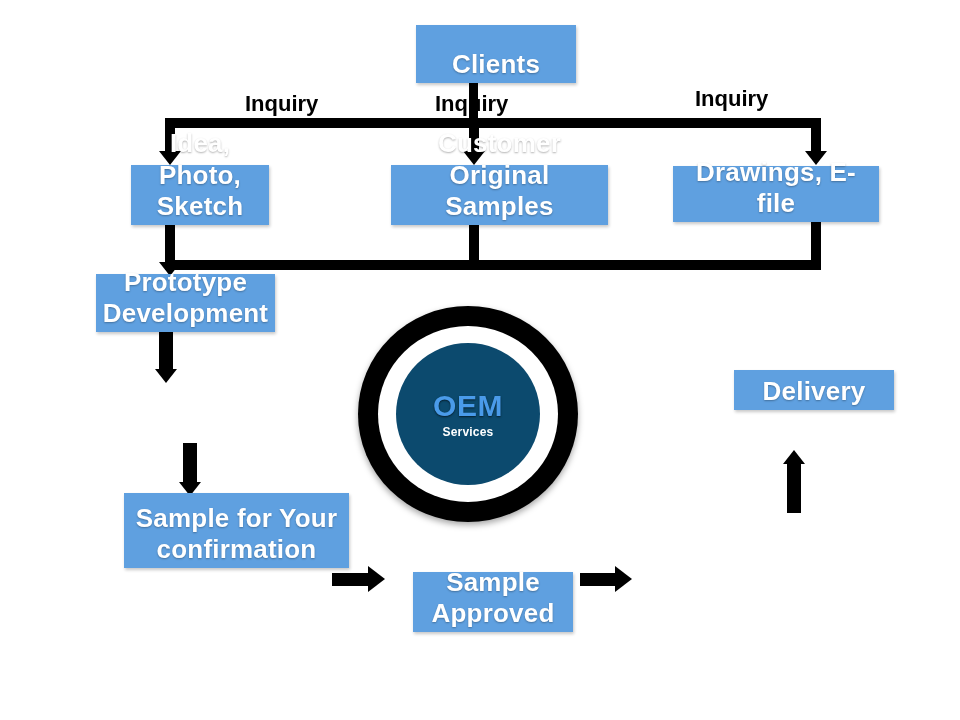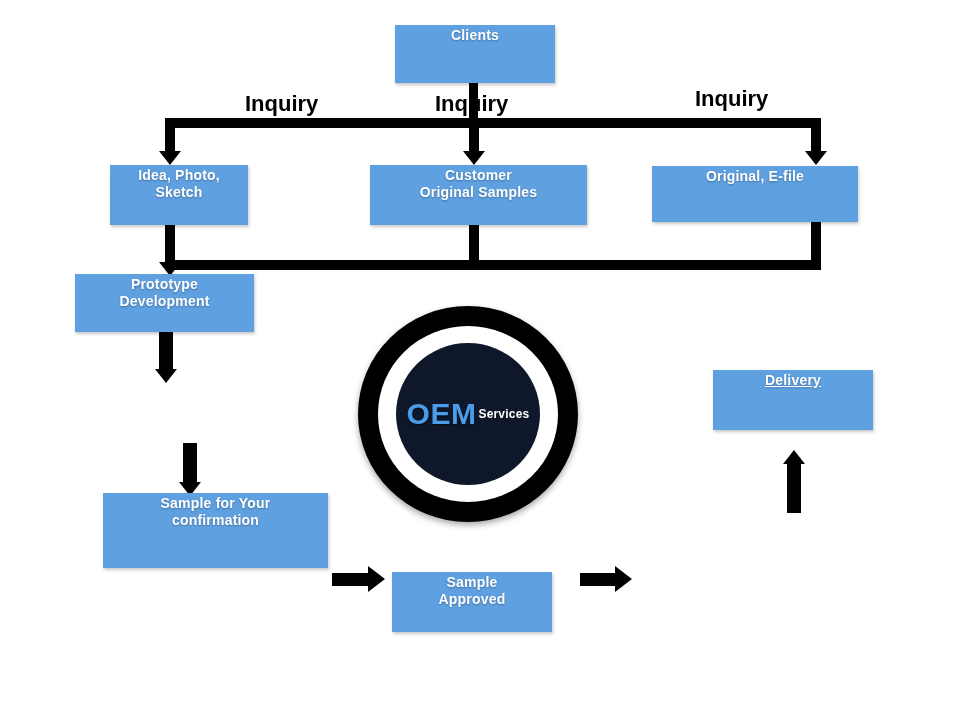--- a/index.html
+++ b/index.html
@@ -17,30 +17,31 @@
     background: #ffffff;
     overflow: hidden;
   }
   
   .box {
     position: absolute;
     box-sizing: border-box;
     background: #5FA0E0;
     color: #ffffff;
     display: flex;
-    align-items: flex-start;
+    align-items: flex-end;
     justify-content: center;
     text-align: center;
     font-weight: bold;
-    font-size: 14px;
+    font-size: 26px;
     line-height: 1.22;
     letter-spacing: .2px;
     text-shadow: 0 1px 2px rgba(0,0,0,.30);
     box-shadow: 1px 2px 3px rgba(0,0,0,.22);
     padding: 2px 4px;
+    margin-left: 21px;
   }
   .box span { display: block; white-space: pre-line; }
 
   
   .hbar, .vbar {
     position: absolute;
     background: #000000;
   }
   .arrow-down {
     position: absolute;
@@ -93,23 +94,23 @@
     border-radius: 50%;
     background: #ffffff;
     display: flex;
     align-items: center;
     justify-content: center;
   }
   #oem-core {
     width: 144px;
     height: 142px;
     border-radius: 50%;
-    background: #0f172a;
-    display: flex;
-    flex-direction: row;
+    background: #0c4a6e;
+    display: flex;
+    flex-direction: column;
     align-items: center;
     justify-content: center;
     gap: 2px;
   }
   #oem-title {
     color: #4A9BEA;
     font-size: 30px;
     font-weight: bold;
     letter-spacing: .5px;
     text-shadow: 0 1px 2px rgba(0,0,0,.6);
@@ -151,21 +152,21 @@
     <span>Idea, Photo,
 Sketch</span>
   </div>
 
   <div class="box" id="node-customer-samples" style="left:370px; top:165px; width:217px; height:60px;">
     <span>Customer
 Original Samples</span>
   </div>
 
   <div class="box" id="node-drawings" style="left:652px; top:166px; width:206px; height:56px;">
-    <span>Original, E-file</span>
+    <span>Drawings, E-file</span>
   </div>
 
   <div class="vbar" style="left:165px; top:225px; width:10px; height:45px;"></div>
   <div class="vbar" style="left:469px; top:225px; width:10px; height:45px;"></div>
   <div class="vbar" style="left:811px; top:222px; width:10px; height:48px;"></div>
   <div class="hbar" style="left:165px; top:260px; width:656px; height:10px;"></div>
   <div class="arrow-down" style="left:159px; top:262px;"></div>
 
   <div class="box" id="node-prototype" style="left:75px; top:274px; width:179px; height:58px;">
     <span>Prototype
@@ -201,17 +202,17 @@
 Approved</span>
   </div>
 
   <div class="hbar" style="left:580px; top:573px; width:38px; height:13px;"></div>
   <div class="arrow-right" style="left:615px; top:566px;"></div>
 
 
   <div class="vbar" style="left:787px; top:463px; width:14px; height:50px;"></div>
   <div class="arrow-up" style="left:783px; top:450px;"></div>
 
-  <div class="box" id="node-delivery" style="left:713px; top:370px; width:160px; height:60px;text-decoration:underline;">
+  <div class="box" id="node-delivery" style="left:713px; top:370px; width:160px; height:40px;">
     <span>Delivery</span>
   </div>
 
 </div>
 
 </body></html>

